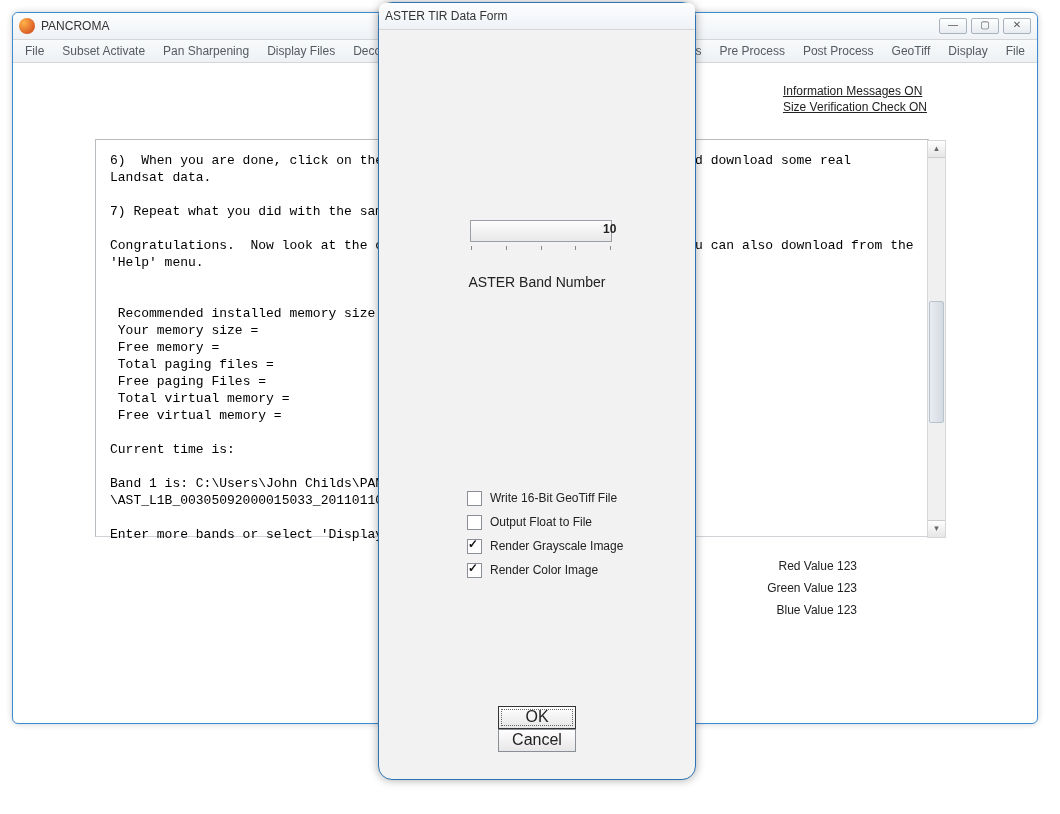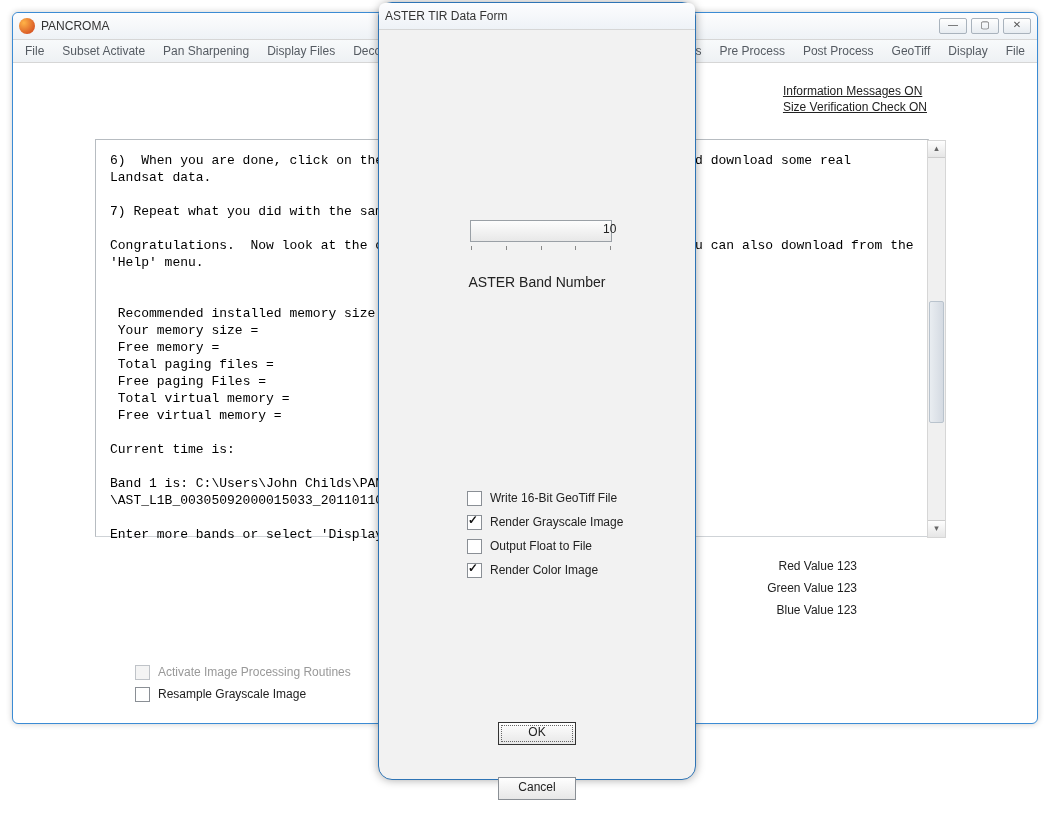--- a/index.html
+++ b/index.html
@@ -201,20 +201,21 @@
     color: #777;
     padding-top: 1px;
   }
   .slider-ticks span { width:1px; height:4px; background:#888; display:block; }
   .slider-value {
     position: absolute;
     left: 224px;
     top: 192px;
     font-size: 12px;
     color: #222;
+    font-weight: bold;
   }
   .slider-label {
     position: absolute;
     left: 0; right: 0;
     top: 244px;
     text-align: center;
     font-size: 14px;
     color: #222;
   }
   .modal-checks {
@@ -231,23 +232,23 @@
     top: 676px;
     text-align: center;
   }
   .btn-std {
     display:inline-block;
     width: 76px;
     height: 21px;
     line-height: 19px;
     border: 1px solid #8a8f95;
     background: linear-gradient(#fefefe,#e7e7e7);
-    font-size: 12px;
-    color: #222;
-    margin: 16px 0;
+    font-size: 16px;
+    color: #222;
+    margin: 0 0;
   }
   .btn-std.default {
     outline: 1px dotted #666;
     outline-offset: -4px;
     border: 1px solid #333;
   }
 </style>
 </head>
 <body>
 
@@ -311,30 +312,20 @@
       <div class="btn down">▾</div>
     </div>
   </div>
 
   <div class="rgb-values">
     <div>Red Value  123</div>
     <div>Green Value  123</div>
     <div>Blue Value  123</div>
   </div>
 
-  <div class="bottom-checks">
-    <div class="row">
-      <span class="chk disabled"></span>
-      <span class="label disabled">Activate Image Processing Routines</span>
-    </div>
-    <div class="row">
-      <span class="chk"></span>
-      <span class="label">Resample Grayscale Image</span>
-    </div>
-  </div>
 </div>
 
 <div class="modal">
   <div class="titlebar">
     <div class="title-text">ASTER TIR Data Form</div>
   </div>
   <div class="modal-body">
     <div class="slider-wrap">
       <div class="slider-track"></div>
       <div class="slider-ticks">
@@ -347,26 +338,26 @@
     </div>
     <div class="slider-value">10</div>
     <div class="slider-label">ASTER Band Number</div>
 
     <div class="modal-checks">
       <div class="row">
         <span class="chk"></span>
         <span>Write 16-Bit GeoTiff File</span>
       </div>
       <div class="row">
+        <span class="chk"></span>
+        <span>Output Float to File</span>
+      </div>
+      <div class="row">
         <span class="chk checked"></span>
         <span>Render Grayscale Image</span>
-      </div>
-      <div class="row">
-        <span class="chk"></span>
-        <span>Output Float to File</span>
       </div>
       <div class="row">
         <span class="chk checked"></span>
         <span>Render Color Image</span>
       </div>
     </div>
 
     <div class="modal-buttons">
       <div class="btn-std default">OK</div><br>
       <div class="btn-std">Cancel</div>

